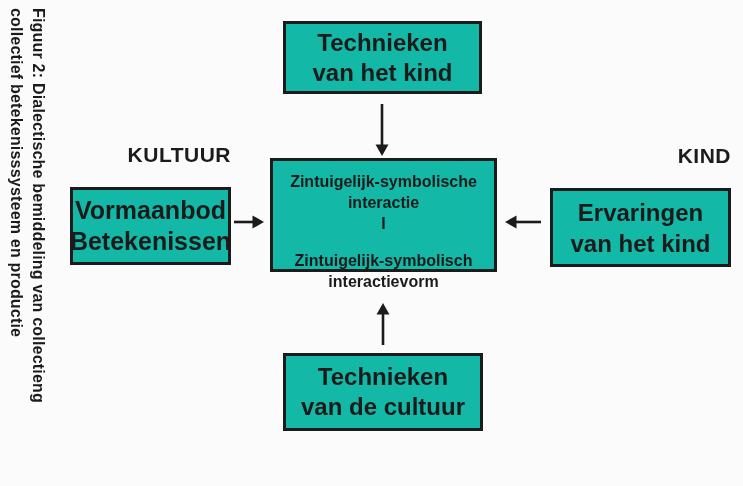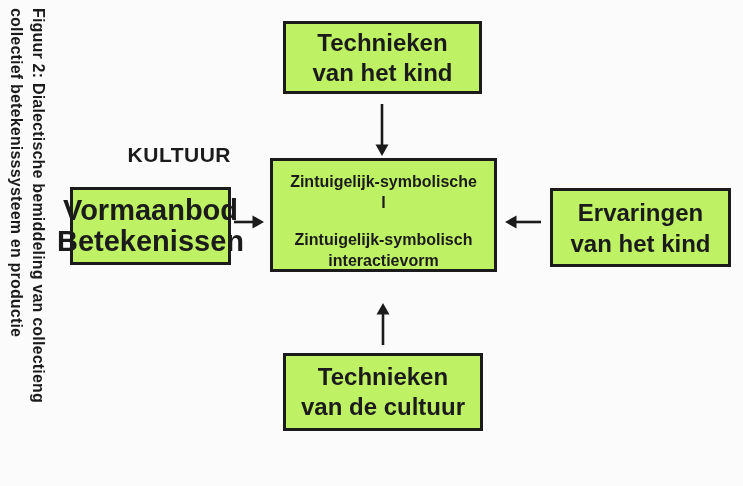--- a/index.html
+++ b/index.html
@@ -26,30 +26,30 @@
     font-weight: 700;
     line-height: 22px;
     letter-spacing: 0.2px;
     white-space: nowrap;
   }
   .caption .cap-line { display: block; }
 
   .box {
     position: absolute;
     border: 3px solid #1b1b1b;
-    background: #bef264;
+    background: #14b8a6;
     display: flex;
     flex-direction: column;
     align-items: center;
     justify-content: center;
     text-align: right;
     font-weight: 700;
   }
   .box-top    { left: 283px; top: 21px;  width: 199px; height: 73px; font-size: 24px; line-height: 30px; }
-  .box-left   { left: 70px;  top: 187px; width: 161px; height: 78px; font-size: 29px; line-height: 31px; }
+  .box-left   { left: 70px;  top: 187px; width: 161px; height: 78px; font-size: 25px; line-height: 31px; }
   .box-right  { left: 550px; top: 188px; width: 181px; height: 79px; font-size: 24px; line-height: 31px; }
   .box-bottom { left: 283px; top: 353px; width: 200px; height: 78px; font-size: 24px; line-height: 30px; }
 
   .box-center {
     left: 270px; top: 158px; width: 227px; height: 114px;
     font-size: 16px; line-height: 21px;
     justify-content: flex-start;
     padding-top: 10px;
   }
   .box-center .gap { margin-top: 16px; }
@@ -76,33 +76,35 @@
 <body>
 
 <div class="canvas">
 
   <div class="caption">
     <span class="cap-line">Figuur 2: Dialectische bemiddeling van collectieng</span>
     <span class="cap-line">collectief betekenisssysteem en productie</span>
   </div>
 
   <div class="side-label label-kultuur">KULTUUR</div>
+  <div class="side-label label-kind">KIND</div>
 
   <div class="box box-top">
     <div>Technieken</div>
     <div>van het kind</div>
   </div>
 
   <div class="box box-left">
     <div>Vormaanbod</div>
     <div>Betekenissen</div>
   </div>
 
   <div class="box box-center">
     <div>Zintuigelijk-symbolische</div>
+    <div>interactie</div>
     <div>I</div>
     <div class="gap">Zintuigelijk-symbolisch</div>
     <div>interactievorm</div>
   </div>
 
   <div class="box box-right">
     <div>Ervaringen</div>
     <div>van het kind</div>
   </div>
 

